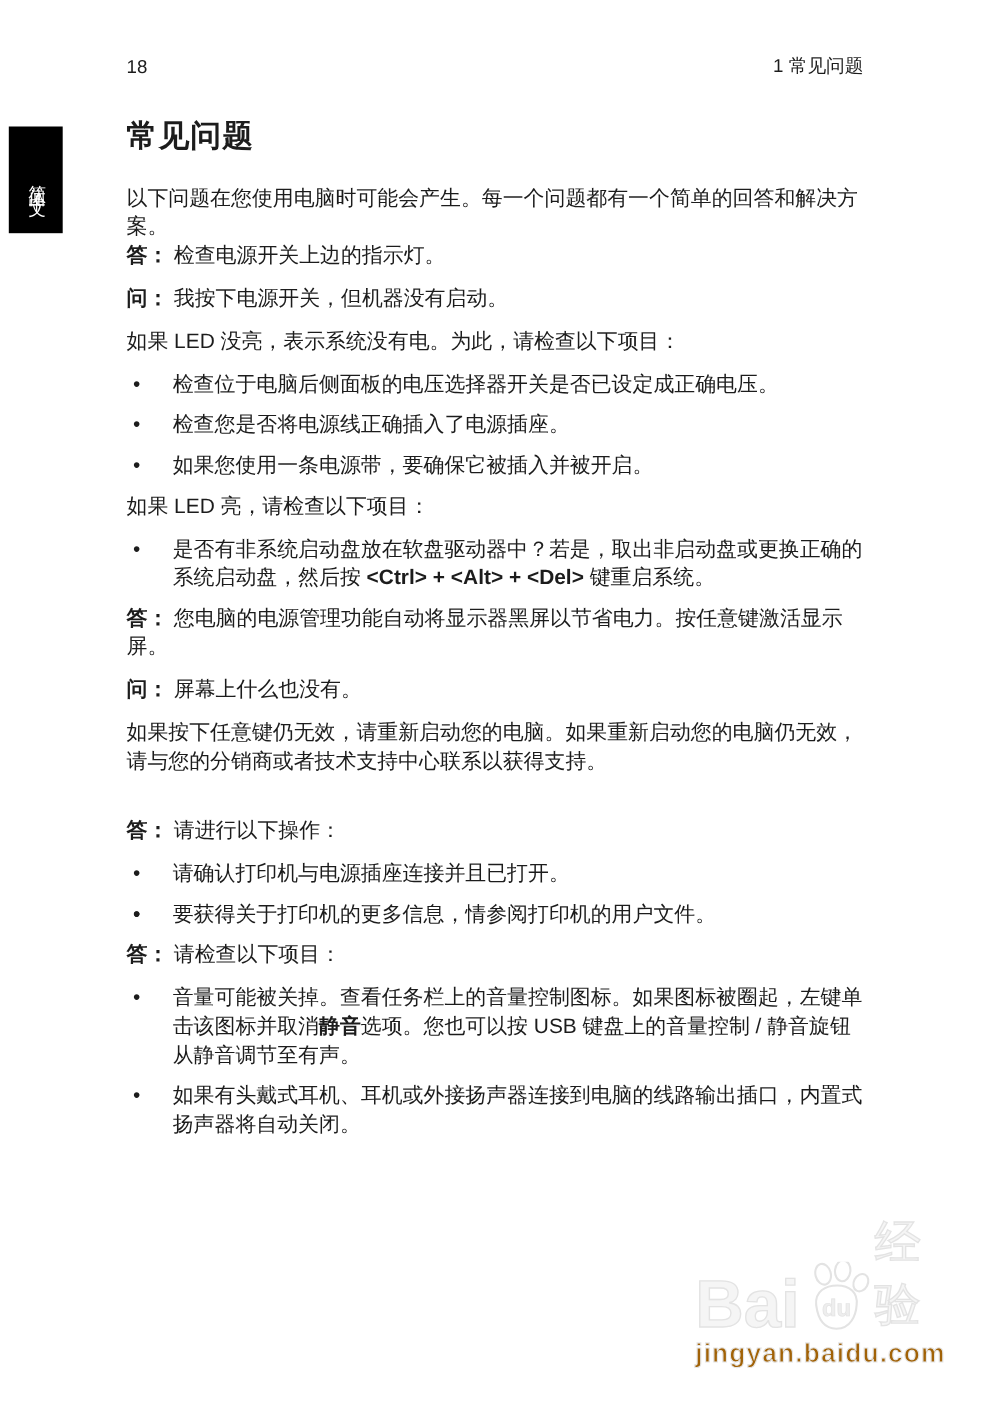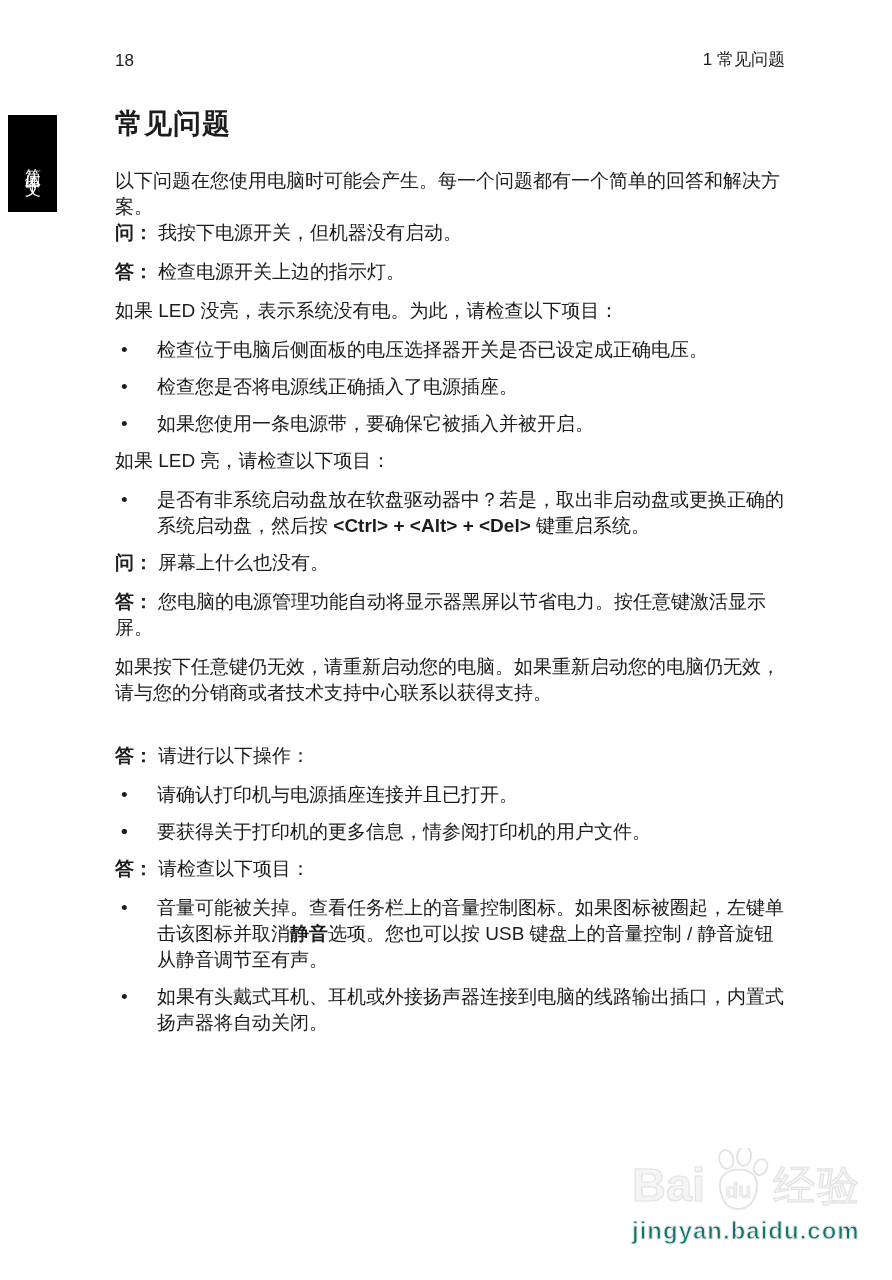--- a/index.html
+++ b/index.html
@@ -42,56 +42,56 @@
   }
   .li .dot { position:absolute; left:6px; top:0; }
   .spacer { height:24px; }
   
   .watermark {
     position:absolute; left:632px; top:1148px; width:230px;
     color:#e9e9e9; -webkit-text-stroke:1.2px #e3e3e3;
     user-select:none; pointer-events:none;
   }
   .wm-row { display:flex; align-items:flex-end; height:66px; }
-  .wm-bai { font-size:47px; font-weight:700; line-height:58px; color:#f5f5f5; }
+  .wm-bai { font-size:61px; font-weight:700; line-height:58px; color:#f5f5f5; }
   .wm-paw { margin:0 2px -4px 2px; }
   .wm-cn { font-size:42px; font-weight:400; line-height:56px; color:#f5f5f5; letter-spacing:2px; }
   .wm-url {
     font-size:24px; font-weight:700; letter-spacing:1px;
-    color:#0f766e; -webkit-text-stroke:1px #e6e6e6; margin-top:3px;
+    color:#a16207; -webkit-text-stroke:1px #e6e6e6; margin-top:3px;
   }
 </style>
 </head>
 <body>
 
 <div class="page">
 
   <div class="lang-tab">
     <span>简体中文</span>
   </div>
 
   <div class="header">
     <span>18</span>
     <span>1 常见问题</span>
   </div>
 
   <div class="content">
     <h1 class="title">常见问题</h1>
     <p class="intro">以下问题在您使用电脑时可能会产生。每一个问题都有一个简单的回答和解决方案。</p>
     <div id="blocks">
+        <p class="block a"><span class="qa-label">答：</span><span>检查电源开关上边的指示灯。</span></p>
         <p class="block q"><span class="qa-label">问：</span><span>我按下电源开关，但机器没有启动。</span></p>
-        <p class="block a"><span class="qa-label">答：</span><span>检查电源开关上边的指示灯。</span></p>
         <p class="block p"><span>如果 LED 没亮，表示系统没有电。为此，请检查以下项目：</span></p>
         <div class="li"><span class="dot">•</span><span>检查位于电脑后侧面板的电压选择器开关是否已设定成正确电压。</span></div>
         <div class="li"><span class="dot">•</span><span>检查您是否将电源线正确插入了电源插座。</span></div>
         <div class="li"><span class="dot">•</span><span>如果您使用一条电源带，要确保它被插入并被开启。</span></div>
         <p class="block p"><span>如果 LED 亮，请检查以下项目：</span></p>
         <div class="li"><span class="dot">•</span><span>是否有非系统启动盘放在软盘驱动器中？若是，取出非启动盘或更换正确的系统启动盘，然后按 </span><span class="b">&lt;Ctrl&gt; + &lt;Alt&gt; + &lt;Del&gt;</span><span> 键重启系统。</span></div>
+        <p class="block a"><span class="qa-label">答：</span><span>您电脑的电源管理功能自动将显示器黑屏以节省电力。按任意键激活显示屏。</span></p>
         <p class="block q"><span class="qa-label">问：</span><span>屏幕上什么也没有。</span></p>
-        <p class="block a"><span class="qa-label">答：</span><span>您电脑的电源管理功能自动将显示器黑屏以节省电力。按任意键激活显示屏。</span></p>
         <p class="block p"><span>如果按下任意键仍无效，请重新启动您的电脑。如果重新启动您的电脑仍无效，请与您的分销商或者技术支持中心联系以获得支持。</span></p>
         <div class="spacer"></div>
         <p class="block a"><span class="qa-label">答：</span><span>请进行以下操作：</span></p>
         <div class="li"><span class="dot">•</span><span>请确认打印机与电源插座连接并且已打开。</span></div>
         <div class="li"><span class="dot">•</span></div>
         <div class="li"><span class="dot">•</span><span>要获得关于打印机的更多信息，情参阅打印机的用户文件。</span></div>
         <p class="block a"><span class="qa-label">答：</span><span>请检查以下项目：</span></p>
         <div class="li"><span class="dot">•</span><span>音量可能被关掉。查看任务栏上的音量控制图标。如果图标被圈起，左键单击该图标并取消</span><span class="b">静音</span><span>选项。您也可以按 USB 键盘上的音量控制 / 静音旋钮从静音调节至有声。</span></div>
         <div class="li"><span class="dot">•</span><span>如果有头戴式耳机、耳机或外接扬声器连接到电脑的线路输出插口，内置式扬声器将自动关闭。</span></div>
       </div>

